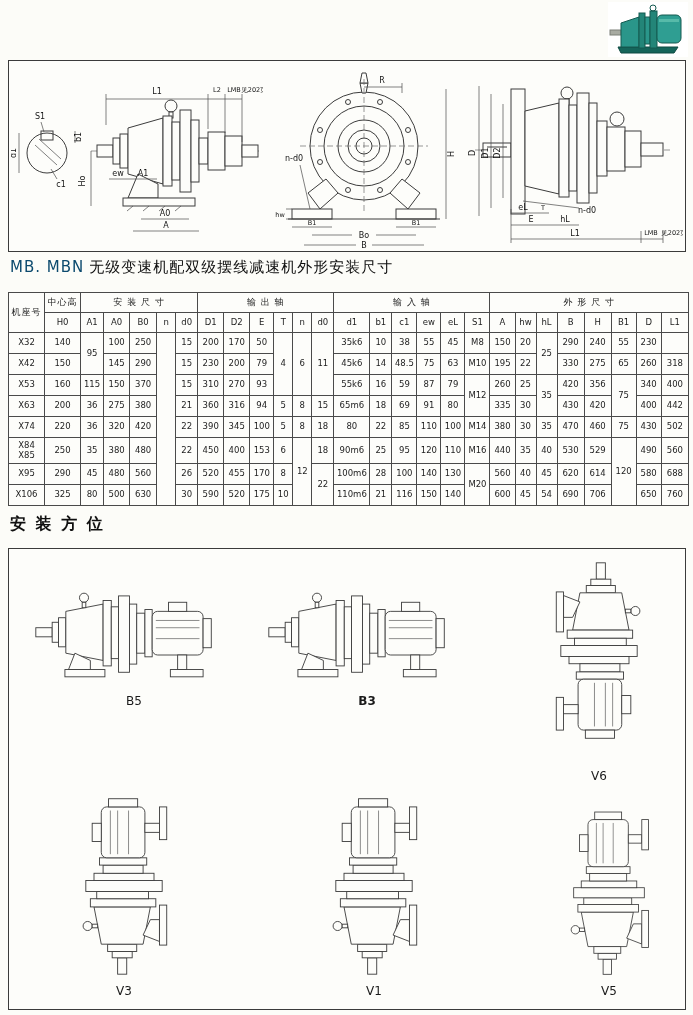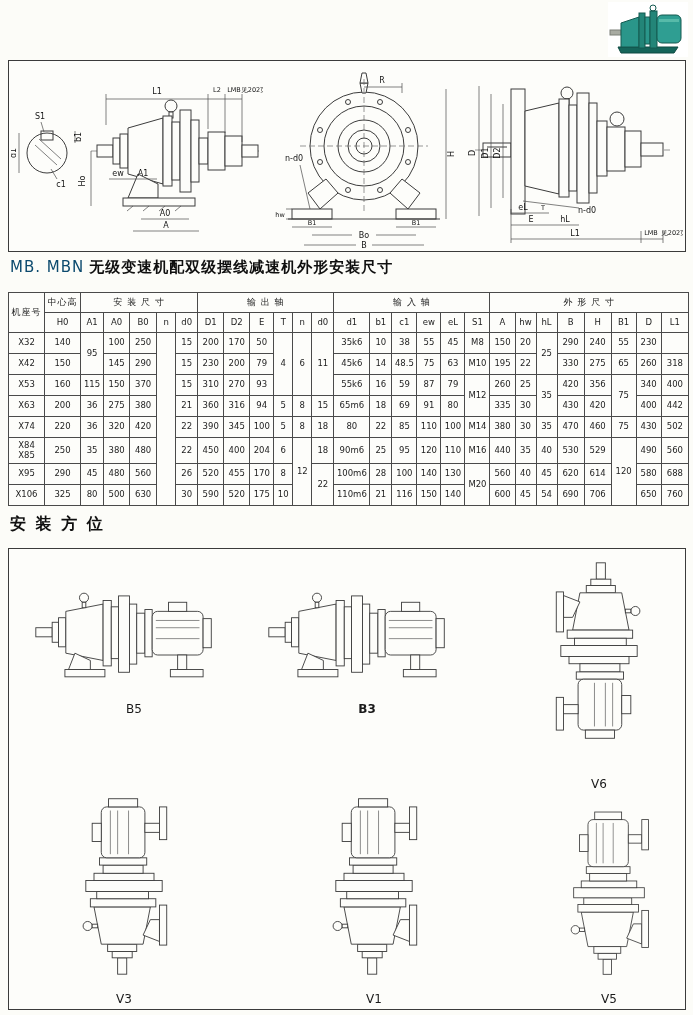--- a/index.html
+++ b/index.html
@@ -7,21 +7,21 @@
     width:693px;height:1015px;position:relative;overflow:hidden;
     background:#fcfcf8;color:#1e1e1e;
     font-family:"DejaVu Sans","Liberation Sans",sans-serif;
   }
   .box{position:absolute;border:1px solid #3b3b3b;background:#fdfdfa;}
   #top-box{left:8px;top:60px;width:676px;height:190px;}
   #bottom-box{left:8px;top:548px;width:676px;height:460px;}
   #photo{position:absolute;left:608px;top:2px;width:80px;height:55px;background:#fff;}
   #title{position:absolute;left:10px;top:257px;white-space:nowrap;}
   #title .prefix{font-size:15px;color:#0c4a6e;letter-spacing:1px;}
-  #title .main{font-size:15px;font-weight:bold;color:#0f0f0f;letter-spacing:1px;}
+  #title .main{font-size:15px;font-weight:normal;color:#0f0f0f;letter-spacing:1px;}
   #heading2{position:absolute;left:10px;top:514px;font-size:16px;font-weight:bold;letter-spacing:2px;color:#0f0f0f;}
   
   #spec-table{position:absolute;left:8px;top:292px;border-collapse:collapse;table-layout:fixed;width:681px;background:#fdfdfa;}
   #spec-table th,#spec-table td{
     border:1px solid #4a4a4a;text-align:center;vertical-align:middle;
     font-size:8.5px;font-weight:normal;padding:0;color:#1c1c1c;line-height:1.1;
     overflow:hidden;
   }
   #spec-table .gh{font-size:9px;letter-spacing:1px;}
   #spec-table thead tr{height:20px;}
@@ -30,21 +30,21 @@
   #spec-table th.frame{white-space:pre-line;}
   
   svg{display:block;}
   .ln{stroke:#3c3c3c;stroke-width:1;fill:none;}
   .fl{stroke:#3c3c3c;stroke-width:1;fill:#fdfdfa;}
   .cl{stroke:#6a6a6a;stroke-width:0.7;fill:none;stroke-dasharray:6 3;}
   .dm{stroke:#4a4a4a;stroke-width:0.7;fill:none;}
   text.dim{font-size:8px;fill:#141414;text-anchor:middle;font-family:"DejaVu Sans",sans-serif;}
   text.dim.sm{font-size:6.5px;}
   .orient{position:absolute;text-align:center;}
-  .orient .orient-label{font-size:12px;color:#1a1a1a;margin-top:16px;}
+  .orient .orient-label{font-size:12px;color:#1a1a1a;margin-top:8px;}
   #drw-left{position:absolute;left:2px;top:0;}
   #drw-mid{position:absolute;left:255px;top:0;}
   #drw-right{position:absolute;left:458px;top:0;}
 </style>
 </head>
 <body>
 
 <div id="photo">
   <svg width="80" height="55" viewBox="0 0 80 55">
     <rect x="0" y="0" width="80" height="55" fill="#ffffff"></rect>
@@ -427,21 +427,21 @@
       <tr class="tall">
         <th class="frame">X84
 X85</th>
         <td>250</td>
         <td>35</td>
         <td>380</td>
         <td>480</td>
         <td>22</td>
         <td>450</td>
         <td>400</td>
-        <td>204</td>
+        <td>153</td>
         <td>6</td>
         <td rowspan="3">12</td>
         <td>18</td>
         <td>90m6</td>
         <td>25</td>
         <td>95</td>
         <td>120</td>
         <td>110</td>
         <td>M16</td>
         <td>440</td>

